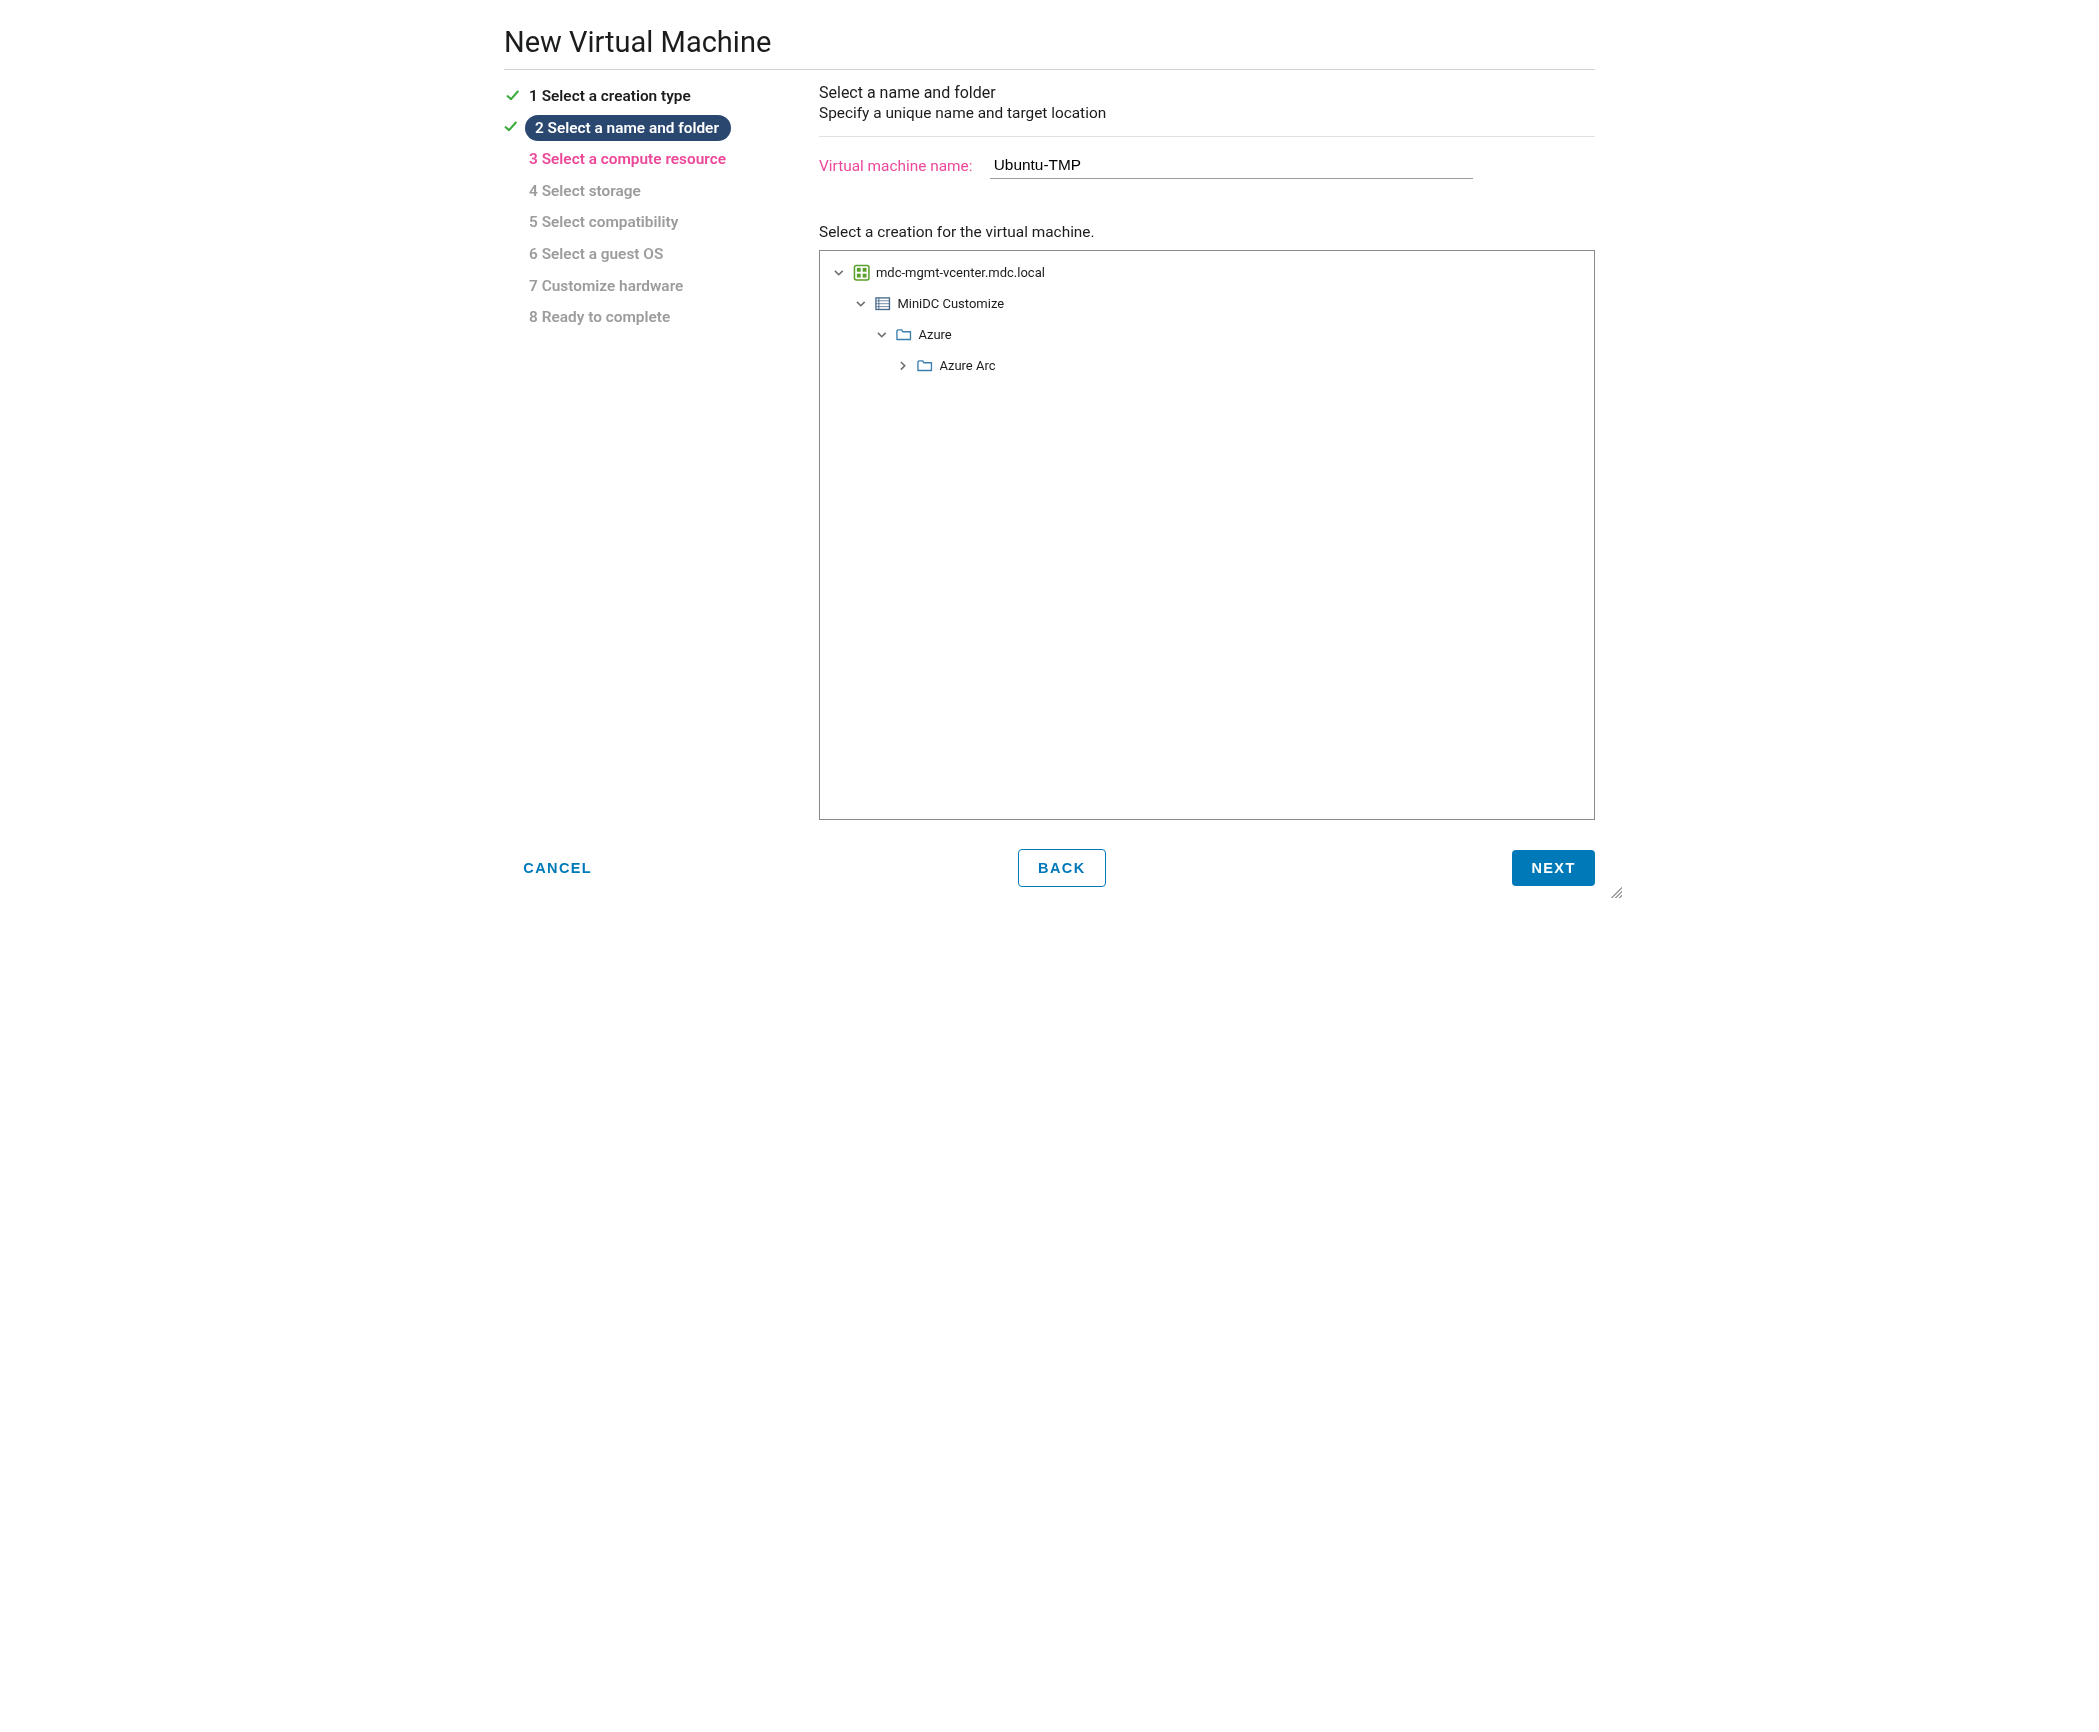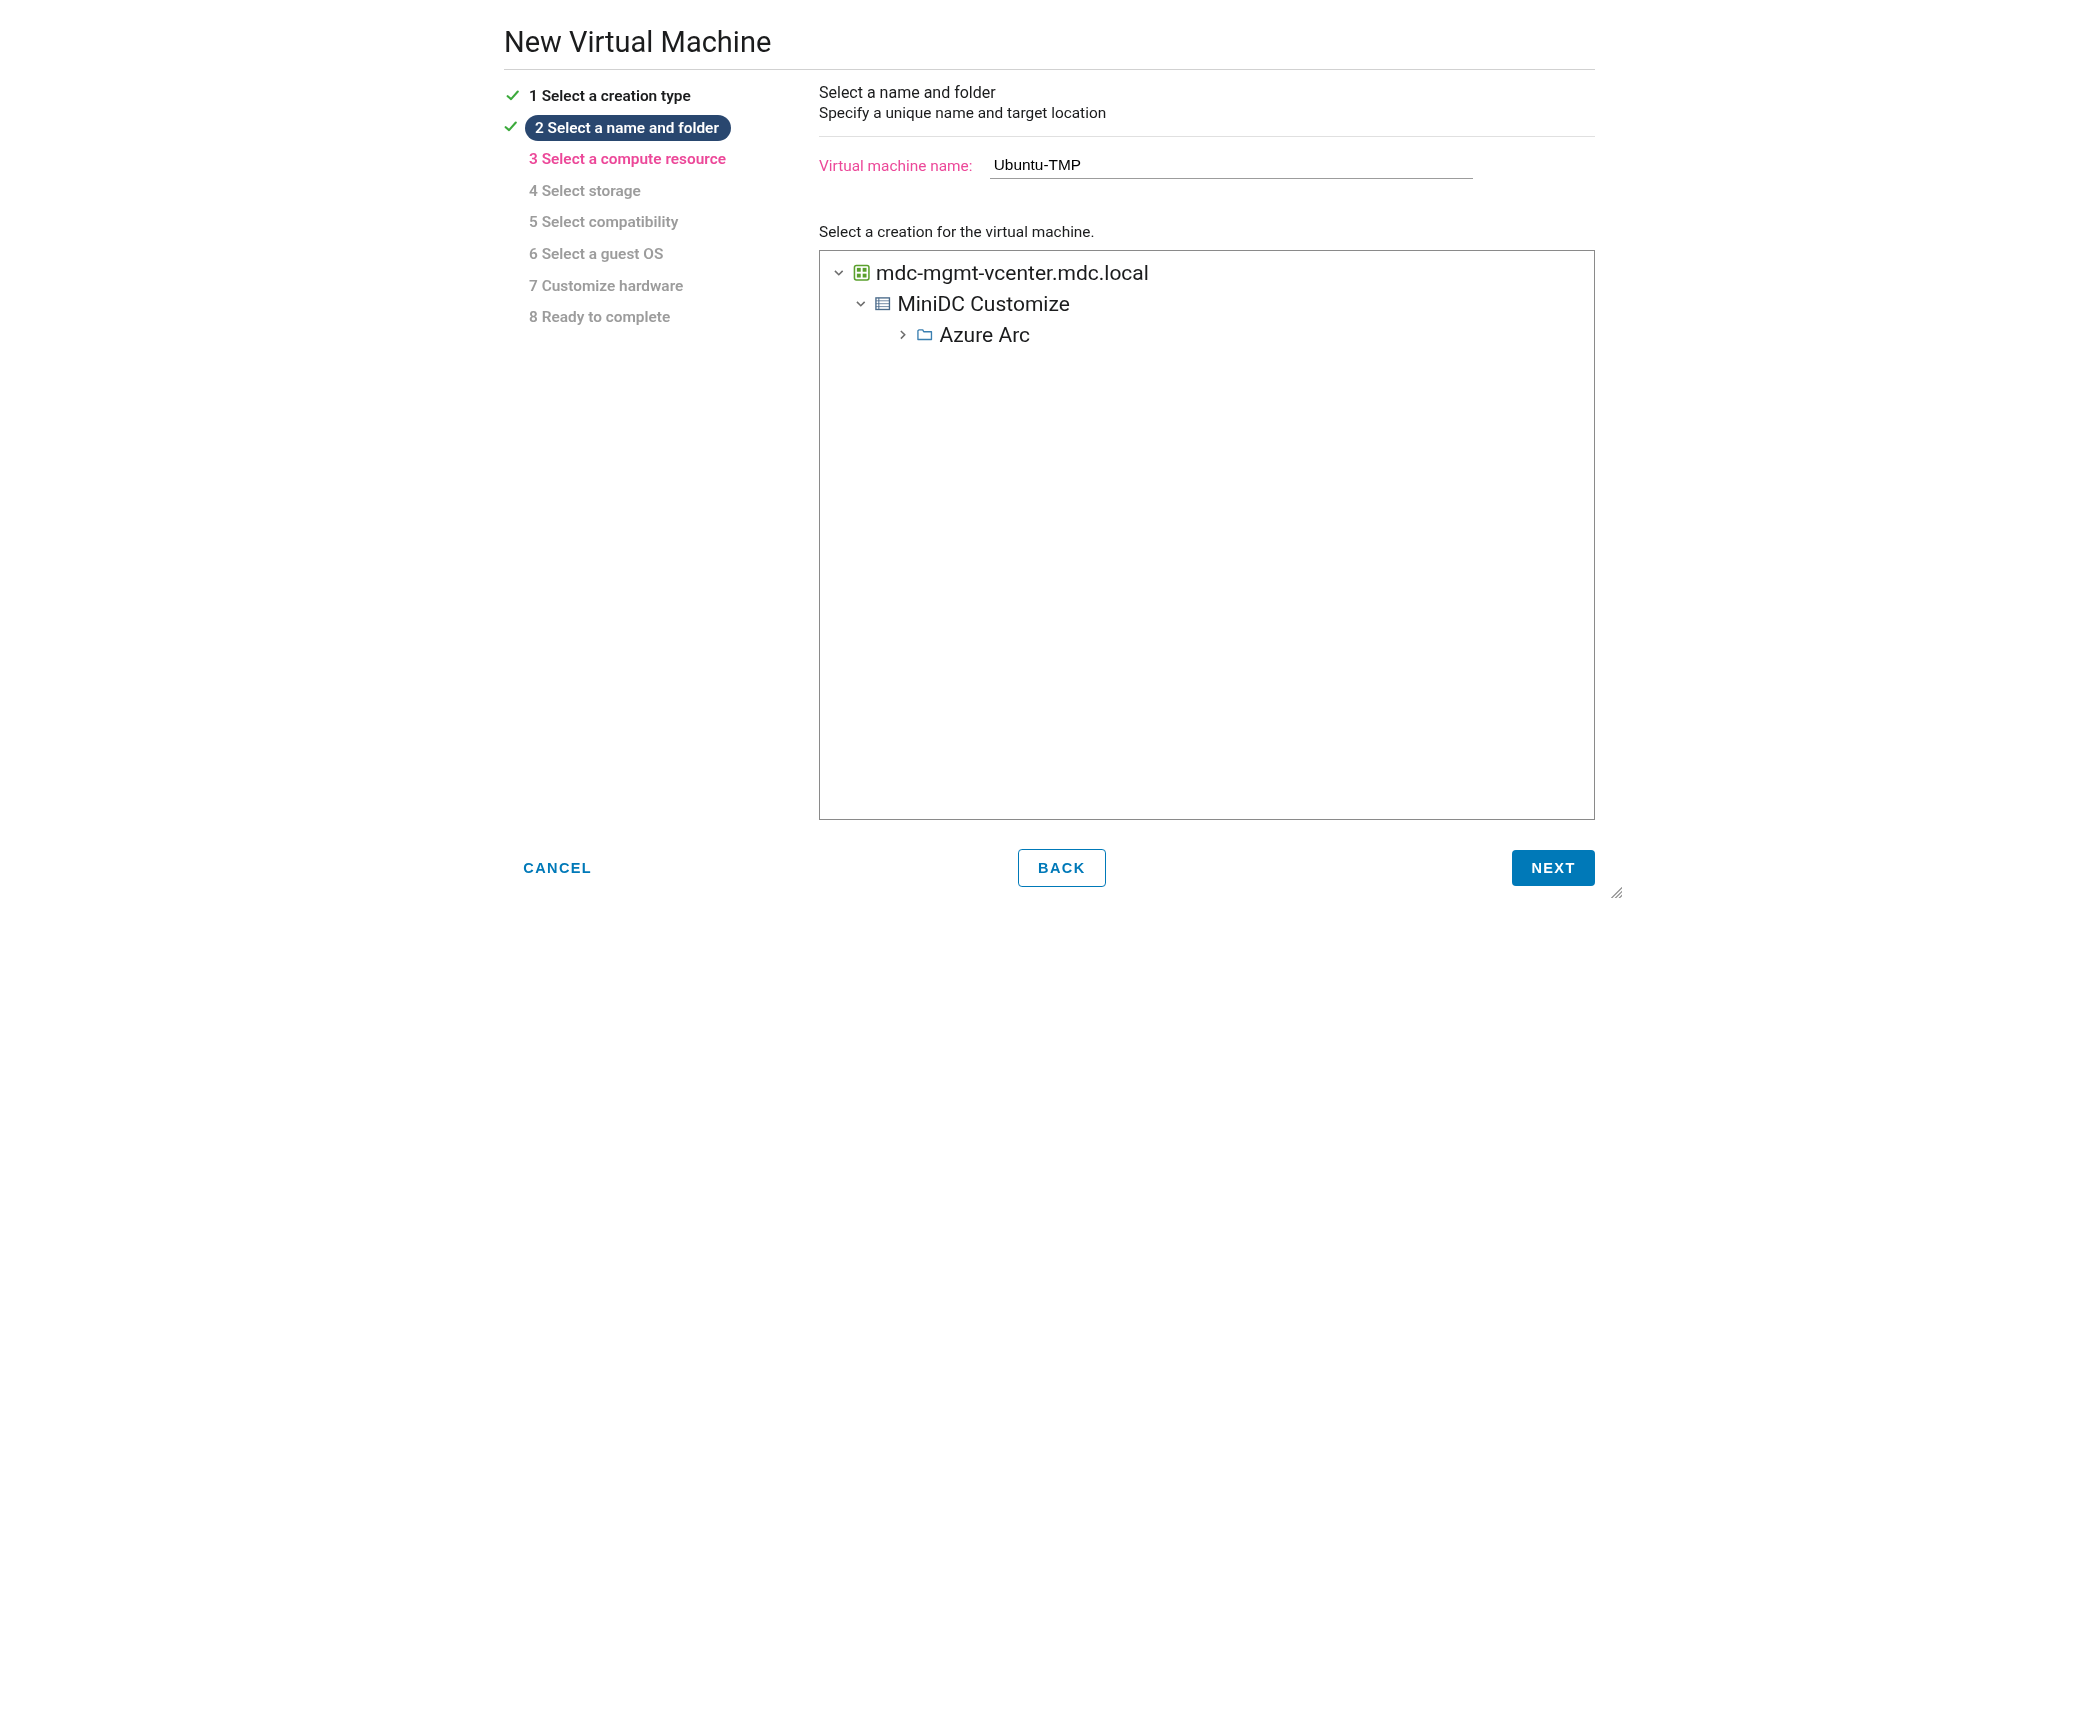--- a/index.html
+++ b/index.html
@@ -113,21 +113,21 @@
   }
   .tree-caption {
     font-size: 15.4px;
     margin-bottom: 9.7px;
   }
   .tree {
     border: 1px solid #8a8a8a;
     height: 570px;
     overflow: auto;
     padding: 5.8px 0;
-    font-size: 21px;
+    font-size: 13px;
   }
   .tree-row {
     display: flex;
     align-items: center;
     height: 31px;
     gap: 5.8px;
     padding-right: 7.7px;
     cursor: pointer;
     white-space: nowrap;
   }
@@ -276,20 +276,33 @@
               <svg width="17.4" height="17.4" viewBox="0 0 18 18">
                 <rect x="2" y="3" width="14" height="12" fill="#fff" stroke="#4a6a8a" stroke-width="1.4"></rect>
                 <line x1="5" y1="3" x2="5" y2="15" stroke="#4a6a8a" stroke-width="1"></line>
                 <line x1="2" y1="6" x2="16" y2="6" stroke="#4a6a8a" stroke-width="0.8"></line>
                 <line x1="2" y1="9" x2="16" y2="9" stroke="#4a6a8a" stroke-width="0.8"></line>
                 <line x1="2" y1="12" x2="16" y2="12" stroke="#4a6a8a" stroke-width="0.8"></line>
               </svg>
             </span>
             <span class="node-label">MiniDC Customize</span>
           </div>
+          <div class="tree-row" style="padding-left: 54px;">
+            <span class="caret">
+              <svg width="11.6" height="11.6" viewBox="0 0 12 12">
+                <path d="M2 4 L6 8 L10 4" stroke="#6d6d6d" stroke-width="1.6" fill="none"></path>
+              </svg>
+            </span>
+            <span class="node-icon">
+              <svg width="17.4" height="17.4" viewBox="0 0 18 18">
+                <path d="M2 5 L2 14 L16 14 L16 6 L8 6 L7 4 L3 4 Z" fill="#fff" stroke="#3b7fb0" stroke-width="1.4" stroke-linejoin="round"></path>
+              </svg>
+            </span>
+            <span class="node-label">Azure</span>
+          </div>
           <div class="tree-row" style="padding-left: 75px;">
             <span class="caret">
               <svg width="11.6" height="11.6" viewBox="0 0 12 12">
                 <path d="M4 2 L8 6 L4 10" stroke="#6d6d6d" stroke-width="1.6" fill="none"></path>
               </svg>
             </span>
             <span class="node-icon">
               <svg width="17.4" height="17.4" viewBox="0 0 18 18">
                 <path d="M2 5 L2 14 L16 14 L16 6 L8 6 L7 4 L3 4 Z" fill="#fff" stroke="#3b7fb0" stroke-width="1.4" stroke-linejoin="round"></path>
               </svg>

